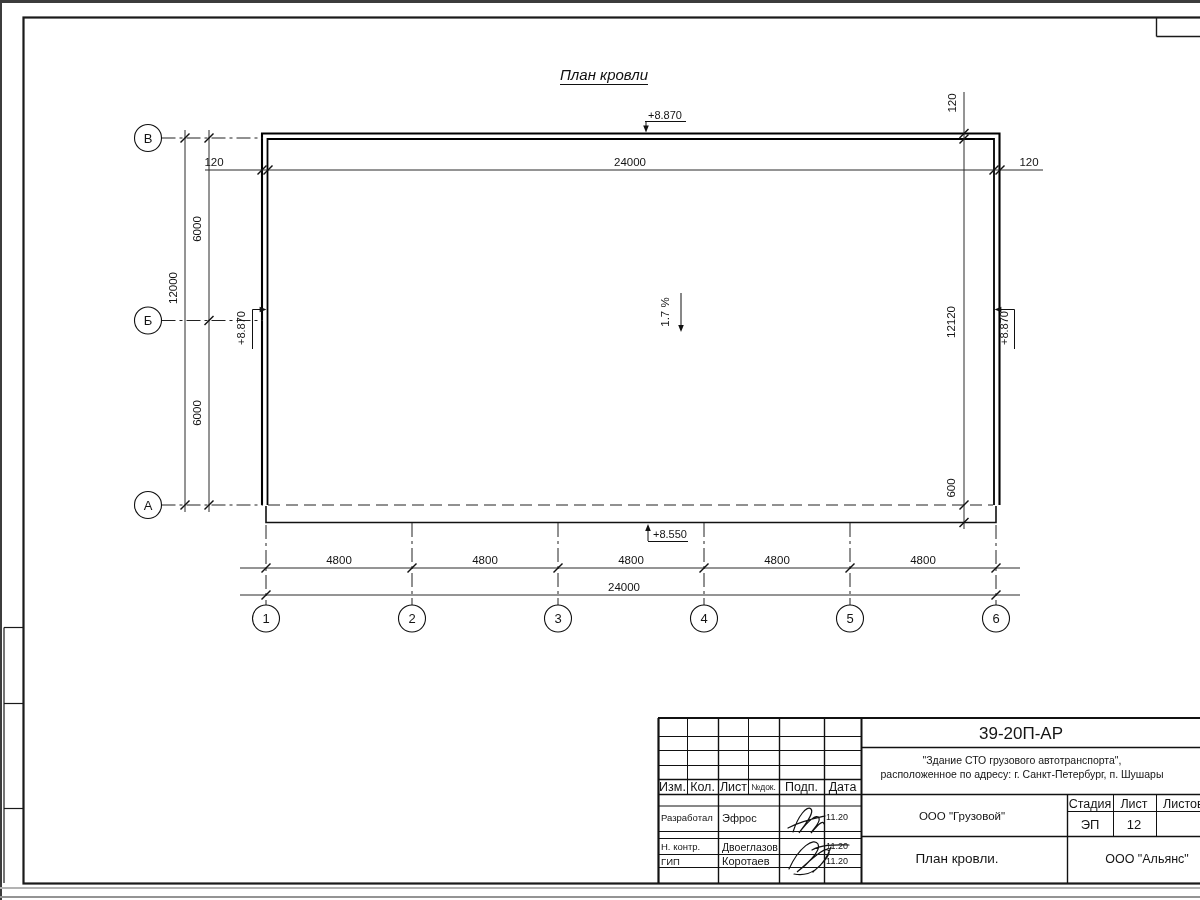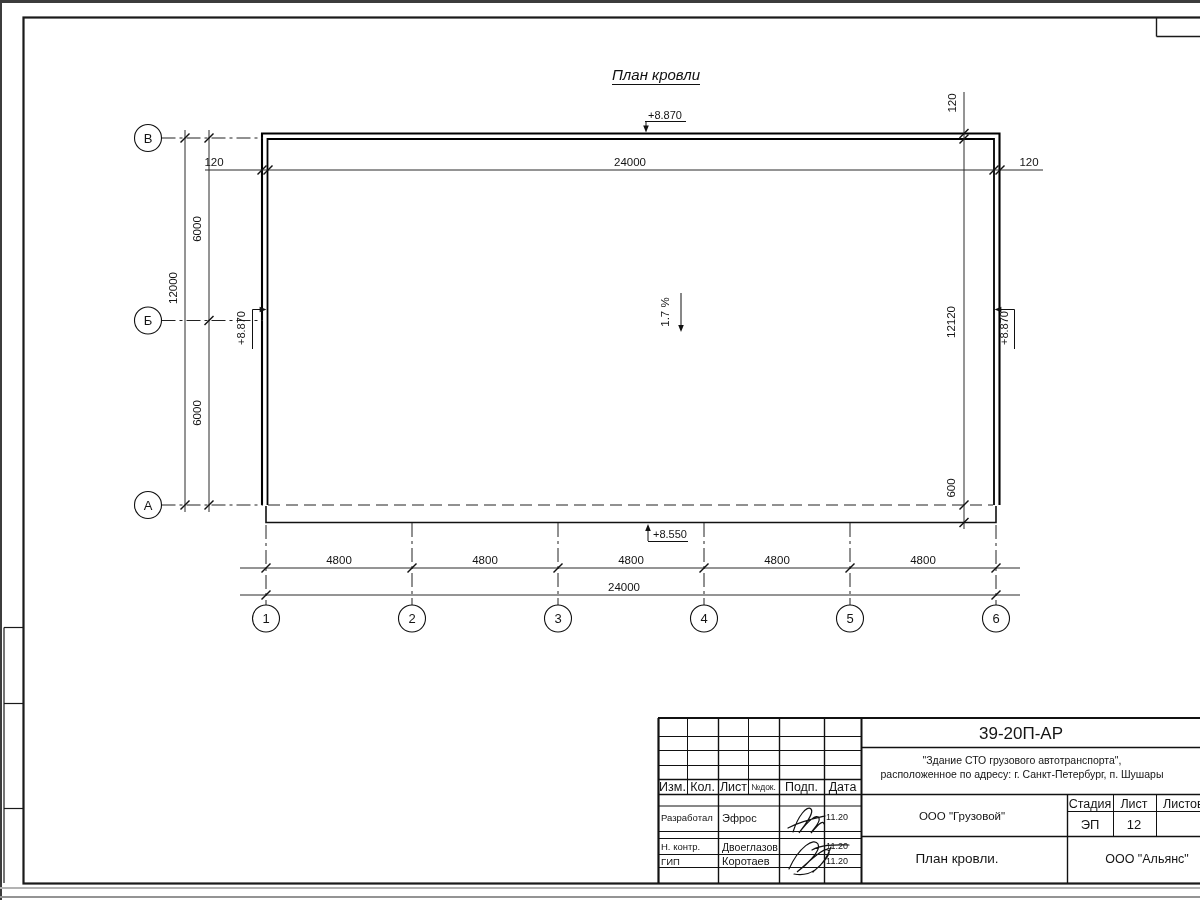--- a/index.html
+++ b/index.html
@@ -3,21 +3,21 @@
 <meta charset="utf-8">
 <style>
   html,body{margin:0;padding:0;background:#fff;}
   .sheet{position:relative;width:1200px;height:900px;background:#fff;overflow:hidden;
          font-family:"Liberation Sans","DejaVu Sans",sans-serif;color:#111;}
   .edge-top{position:absolute;left:0;top:0;width:1200px;height:3px;background:#3c3c3c;}
   .edge-left{position:absolute;left:0;top:0;width:2px;height:900px;background:#3c3c3c;}
   .edge-b1{position:absolute;left:0;top:887px;width:1200px;height:2px;background:#b3b3b3;}
   .edge-b2{position:absolute;left:0;top:896px;width:1200px;height:2px;background:#949494;}
   .drawing-svg{position:absolute;left:0;top:0;}
-  .plan-title{position:absolute;left:560px;top:66px;width:140px;text-align:right;
+  .plan-title{position:absolute;left:560px;top:66px;width:140px;text-align:left;
               font-style:italic;font-size:15px;color:#111;}
   .plan-title span{display:inline-block;border-bottom:1.2px solid #111;padding-bottom:1px;}
   svg text{fill:#141414;}
   .t11{font-size:11px;} .t115{font-size:11.5px;} .t13{font-size:13px;}
 </style>
 </head>
 <body>
 
 <div class="sheet">
 

